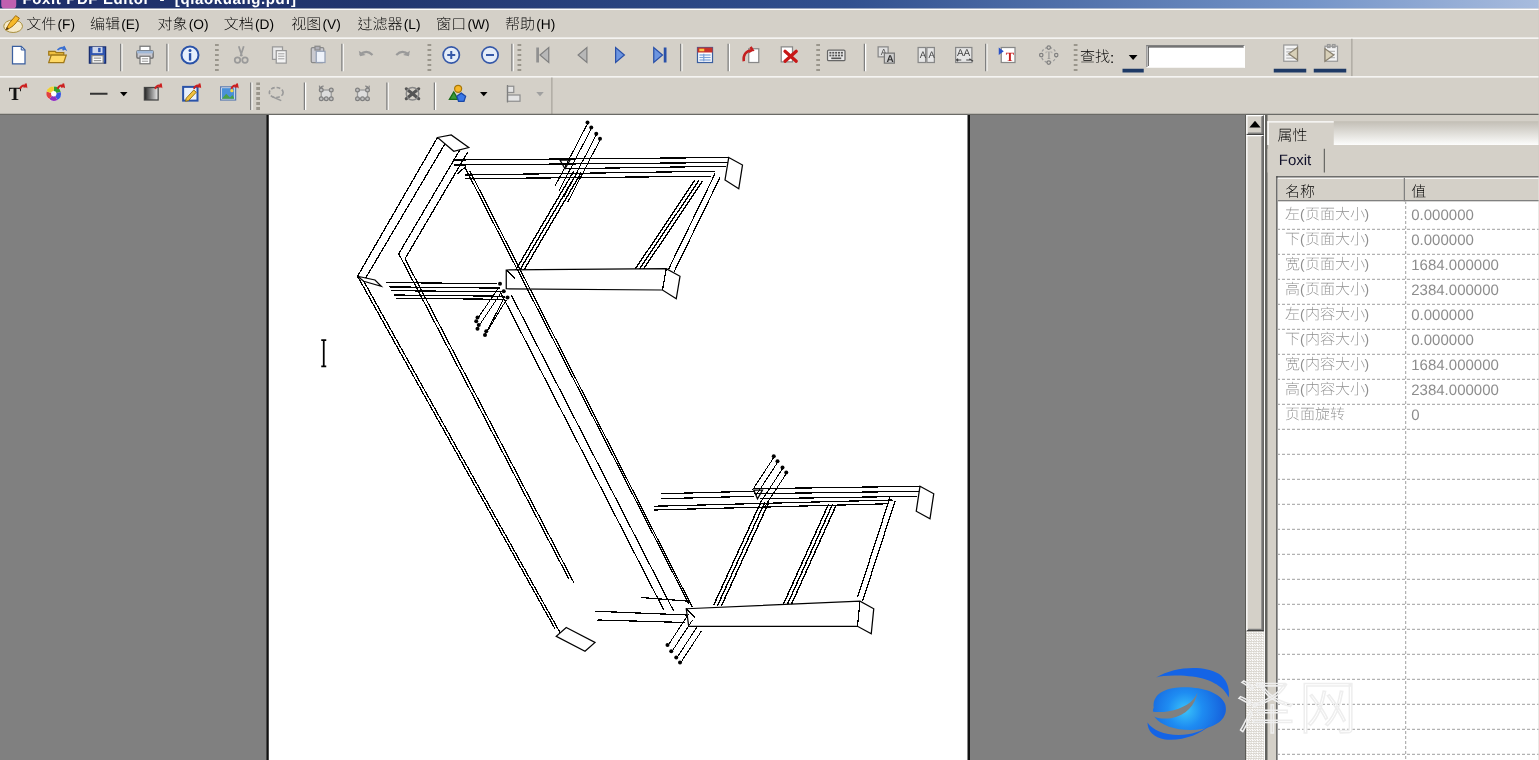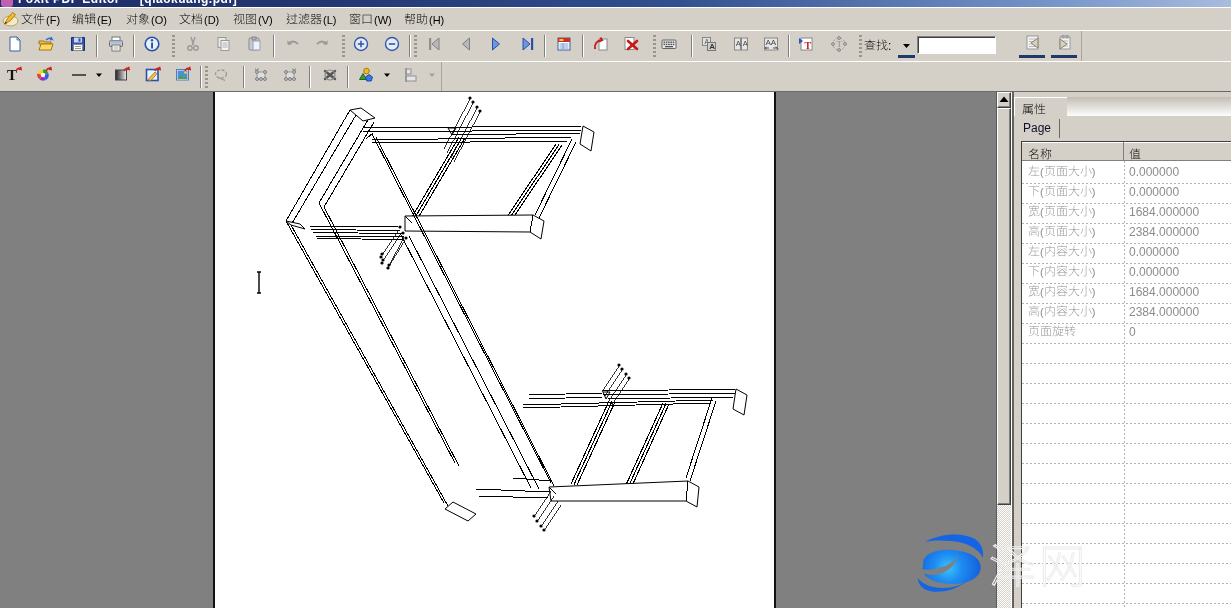--- a/index.html
+++ b/index.html
@@ -565,21 +565,21 @@
 <div class="abs" style="left:1014px;top:97px;width:53px;height:19px;background:#d4d0c8;
  border-top:1px solid #fff;border-left:1px solid #fff"></div>
  <div class="abs" style="left:1022px;top:100px"><svg class="cj" width="24" height="14" viewBox="0 0 24 14">
       <g transform="translate(0,10.4) scale(0.0120,-0.0120)" fill="#000">
         <use href="#G14" x="0"></use>
         <use href="#G17" x="1000"></use>
       </g>
     </svg></div>
 <div class="abs" style="left:1014px;top:119px;width:46px;height:19px;background:#d4d0c8;
  border-right:1px solid #6a6a66"></div>
- <div class="abs" style="left:1023px;top:121px;font-size:12px;color:#10102a">Page</div>
+ <div class="abs" style="left:1023px;top:121px;font-size:12px;color:#10102a">Foxit</div>
 <div class="abs" style="left:1021px;top:141px;width:210px;height:467px;background:#fff;border-left:1px solid #404040;border-top:1px solid #404040;overflow:hidden">
 <div class="abs" style="left:0;top:0;width:210px;height:19px;background:#d4d0c8;
  border-bottom:1px solid #808080;box-shadow:inset 0 1px 0 #fff"></div>
  <div class="abs" style="left:101px;top:0;width:1px;height:19px;background:#808080"></div>
 <div class="abs" style="left:6px;top:3px"><svg class="cj" width="24" height="14" viewBox="0 0 24 14">
         <g transform="translate(0,10.4) scale(0.0120,-0.0120)" fill="#000">
           <use href="#G6" x="0"></use>
           <use href="#G25" x="1000"></use>
         </g>
       </svg></div>

